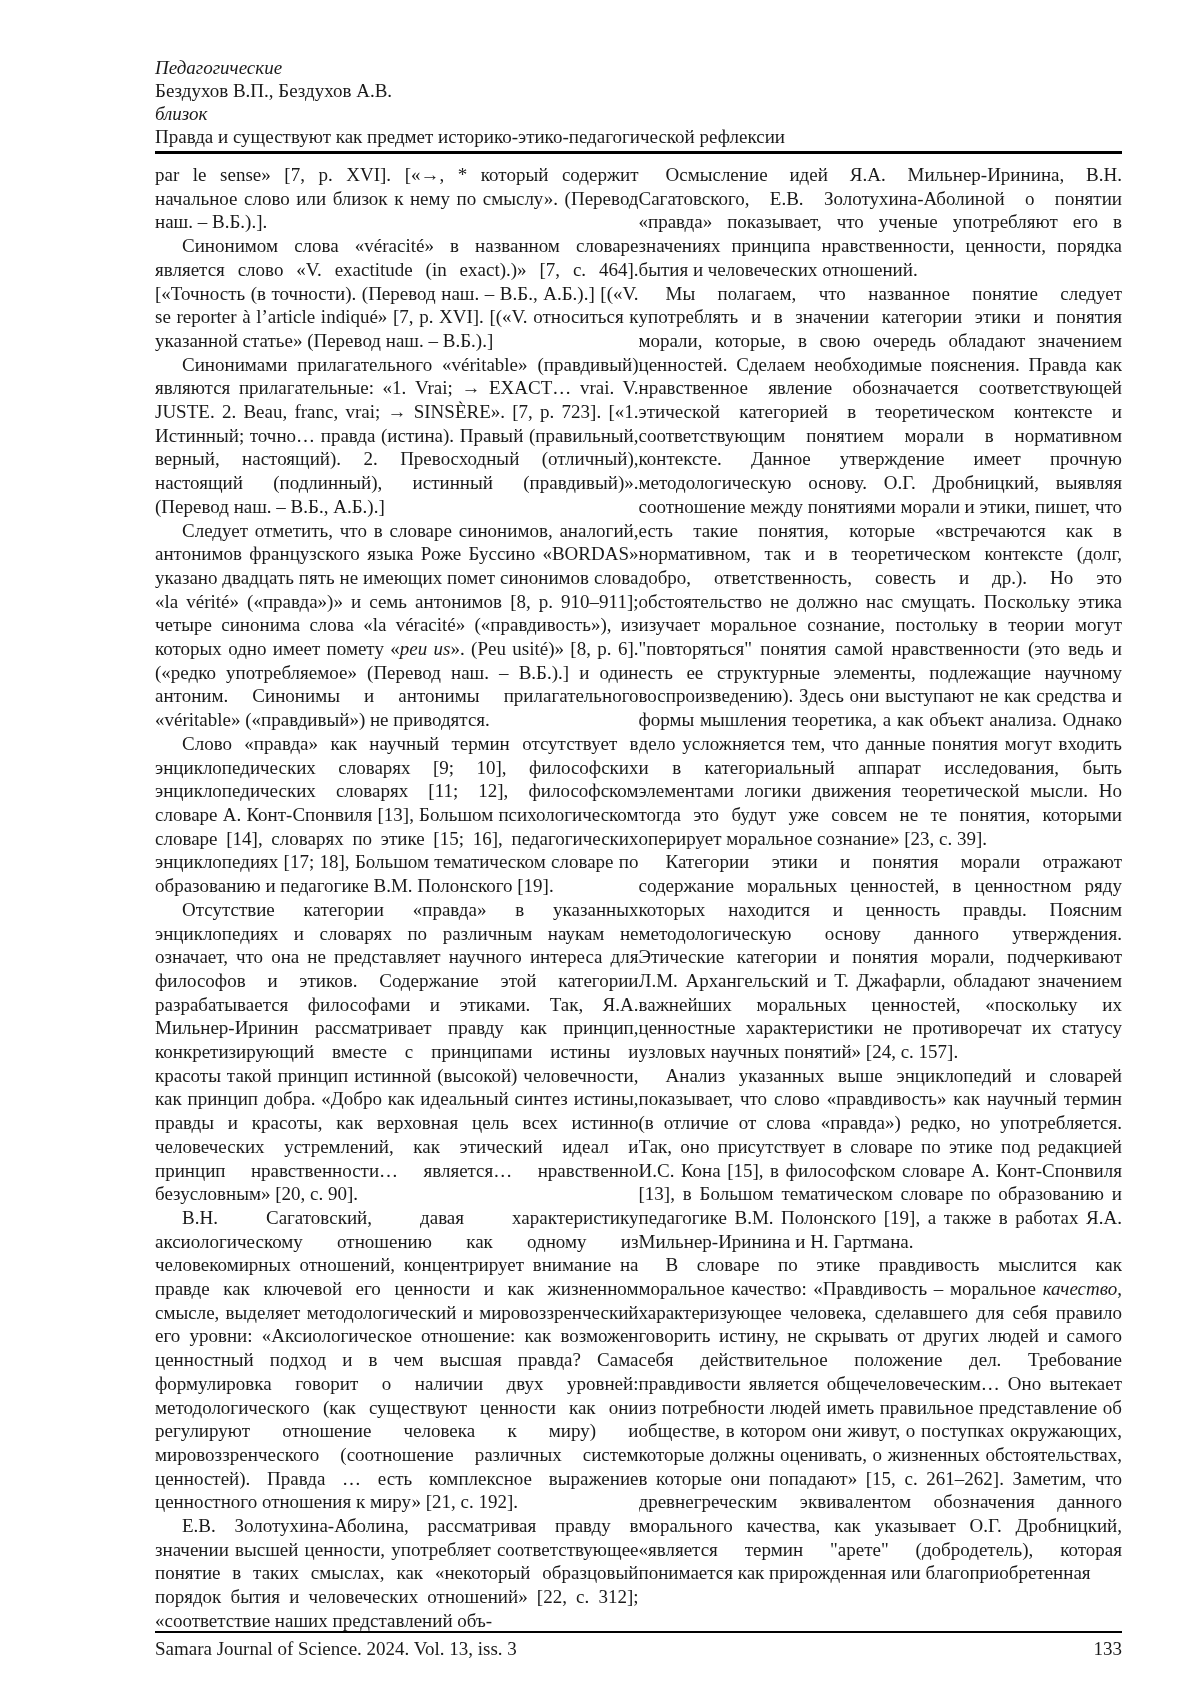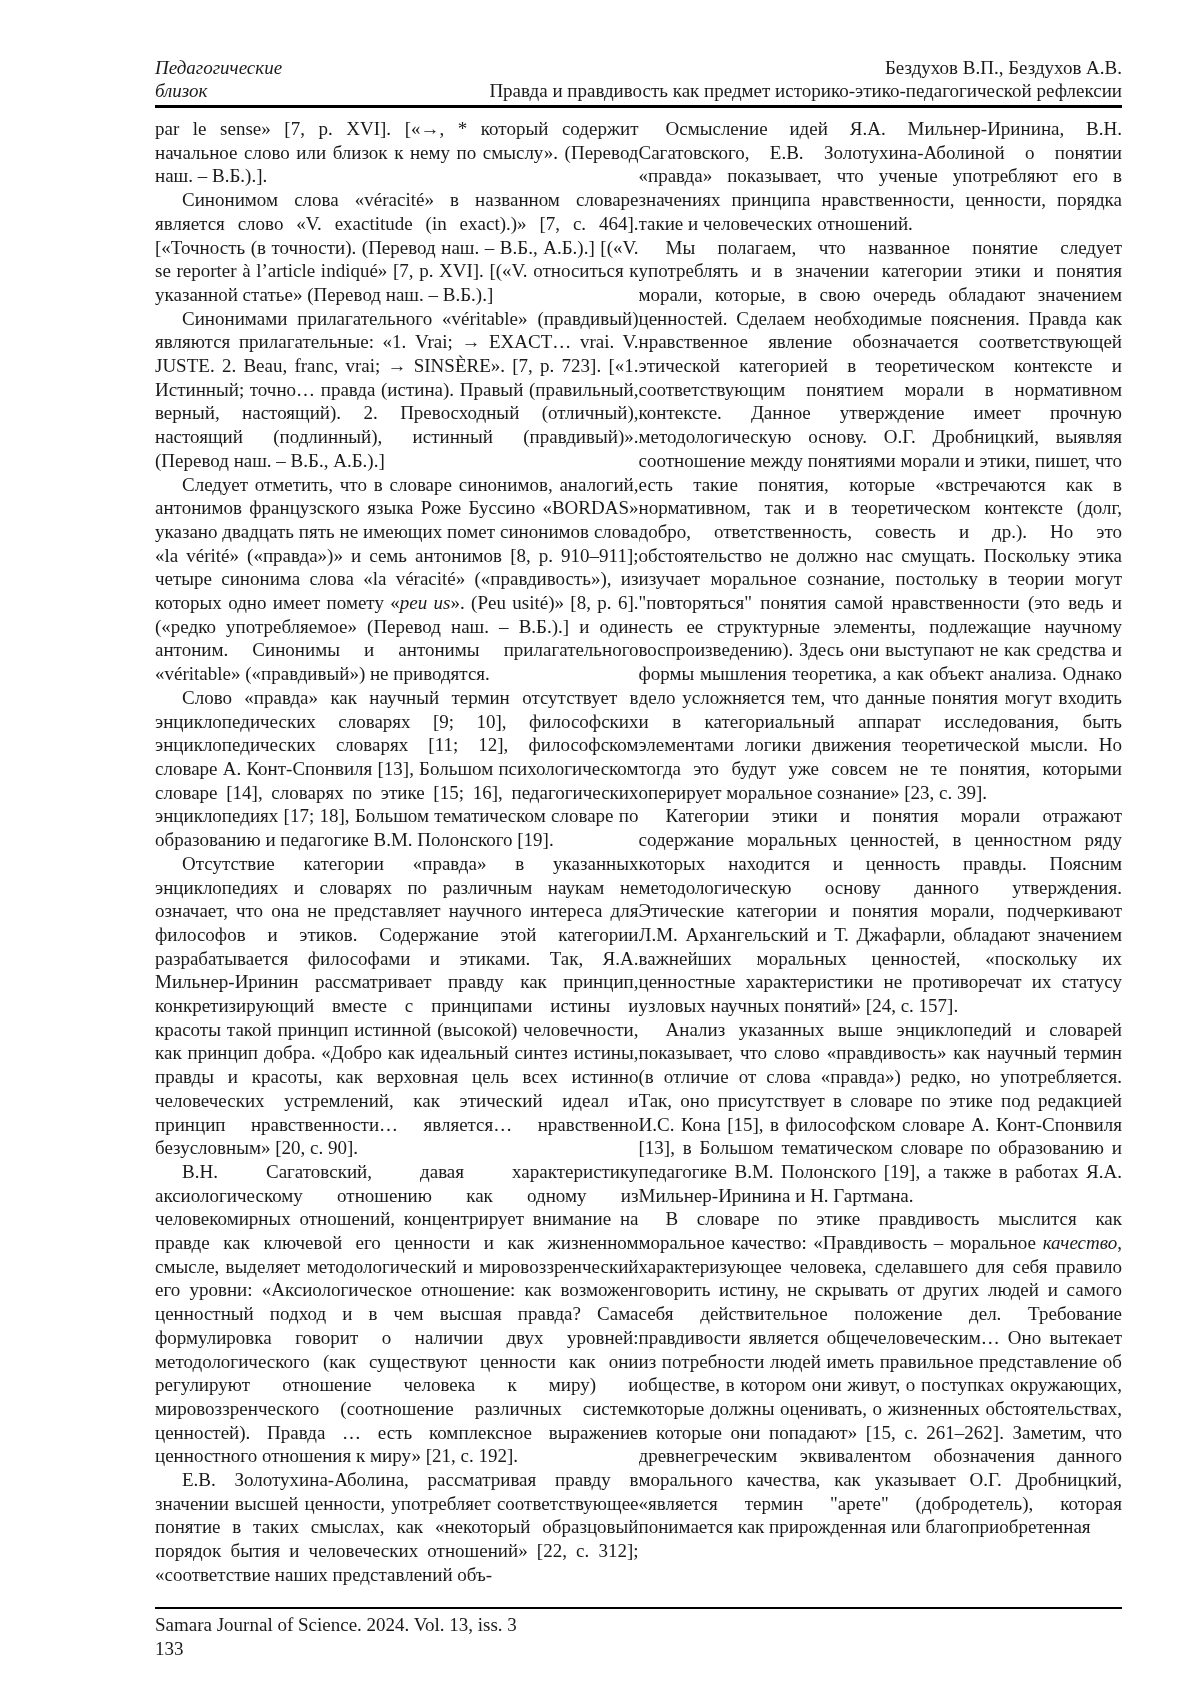--- a/index.html
+++ b/index.html
@@ -20,20 +20,21 @@
   .runhead {
     border-bottom: 3px solid #000;
     padding-bottom: 3px;
     font-size: 19px;
     line-height: 23px;
   }
   .runhead-row {
     display: flex;
     justify-content: space-between;
     align-items: baseline;
+    flex-direction: column;
   }
   .runhead-section { font-style: italic; }
   .runhead-authors, .runhead-title { text-align: left; }
   
   .main {
     flex: 1;
     display: flex;
     gap: 0;
     margin-top: 9px;
     overflow: hidden;
@@ -50,52 +51,51 @@
   
   .pagefoot {
     margin-top: auto;
     border-top: 2px solid #000;
     padding-top: 4px;
     font-size: 19px;
     line-height: 24px;
     display: flex;
     justify-content: space-between;
     align-items: baseline;
-    flex-direction: column;
   }
 </style>
 </head>
 <body>
 
 <div class="page">
 
   <div class="runhead">
     <div class="runhead-row">
       <span class="runhead-section">Педагогические</span>
       <span class="runhead-authors">Бездухов В.П., Бездухов А.В.</span>
     </div>
     <div class="runhead-row">
       <span class="runhead-section">близок</span>
-      <span class="runhead-title">Правда и правдивость как предмет историко-этико-педагогической рефлексии</span>
+      <span class="runhead-title">Правда и существуют как предмет историко-этико-педагогической рефлексии</span>
     </div>
   </div>
 
   <div class="main">
     <div class="col">
         <p class="noindent"><span>par le sense» [7, p. XVI]. [«→, * который содержит начальное слово или близок к нему по смыслу». (Перевод наш. – В.Б.).].</span></p>
         <p><span>Синонимом слова «véracité» в названном словаре является слово «V. exactitude (in exact).)» [7, с. 464]. [«Точность (в точности). (Перевод наш. – В.Б., А.Б.).] [(«V. se reporter à l’article indiqué» [7, p. XVI]. [(«V. относиться к указанной статье» (Перевод наш. – В.Б.).]</span></p>
         <p><span>Синонимами прилагательного «véritable» (правдивый) являются прилагательные: «1. Vrai; → EXACT… vrai. V. JUSTE. 2. Beau, franc, vrai; → SINSÈRE». [7, p. 723]. [«1. Истинный; точно… правда (истина). Правый (правильный, верный, настоящий). 2. Превосходный (отличный), настоящий (подлинный), истинный (правдивый)». (Перевод наш. – В.Б., А.Б.).]</span></p>
         <p><span>Следует отметить, что в словаре синонимов, аналогий, антонимов французского языка Роже Буссино «BORDAS» указано двадцать пять не имеющих помет синонимов слова «la vérité» («правда»)» и семь антонимов [8, p. 910–911]; четыре синонима слова «la véracité» («правдивость»), из которых одно имеет помету «</span><i>peu us</i><span>». (Peu usité)» [8, p. 6]. («редко употребляемое» (Перевод наш. – В.Б.).] и один антоним. Синонимы и антонимы прилагательного «véritable» («правдивый») не приводятся.</span></p>
         <p><span>Слово «правда» как научный термин отсутствует в энциклопедических словарях [9; 10], философских энциклопедических словарях [11; 12], философском словаре А. Конт-Спонвиля [13], Большом психологическом словаре [14], словарях по этике [15; 16], педагогических энциклопедиях [17; 18], Большом тематическом словаре по образованию и педагогике В.М. Полонского [19].</span></p>
         <p><span>Отсутствие категории «правда» в указанных энциклопедиях и словарях по различным наукам не означает, что она не представляет научного интереса для философов и этиков. Содержание этой категории разрабатывается философами и этиками. Так, Я.А. Мильнер-Иринин рассматривает правду как принцип, конкретизирующий вместе с принципами истины и красоты такой принцип истинной (высокой) человечности, как принцип добра. «Добро как идеальный синтез истины, правды и красоты, как верховная цель всех истинно человеческих устремлений, как этический идеал и принцип нравственности… является… нравственно безусловным» [20, с. 90].</span></p>
         <p><span>В.Н. Сагатовский, давая характеристику аксиологическому отношению как одному из человекомирных отношений, концентрирует внимание на правде как ключевой его ценности и как жизненном смысле, выделяет методологический и мировоззренческий его уровни: «Аксиологическое отношение: как возможен ценностный подход и в чем высшая правда? Сама формулировка говорит о наличии двух уровней: методологического (как существуют ценности как они регулируют отношение человека к миру) и мировоззренческого (соотношение различных систем ценностей). Правда … есть комплексное выражение ценностного отношения к миру» [21, с. 192].</span></p>
         <p><span>Е.В. Золотухина-Аболина, рассматривая правду в значении высшей ценности, употребляет соответствующее понятие в таких смыслах, как «некоторый образцовый порядок бытия и человеческих отношений» [22, с. 312]; «соответствие наших представлений объ-</span></p>
       </div>
     <div class="col">
-        <p><span>Осмысление идей Я.А. Мильнер-Иринина, В.Н. Сагатовского, Е.В. Золотухина-Аболиной о понятии «правда» показывает, что ученые употребляют его в значениях принципа нравственности, ценности, порядка такие и человеческих отношений.</span></p>
+        <p><span>Осмысление идей Я.А. Мильнер-Иринина, В.Н. Сагатовского, Е.В. Золотухина-Аболиной о понятии «правда» показывает, что ученые употребляют его в значениях принципа нравственности, ценности, порядка бытия и человеческих отношений.</span></p>
         <p><span>Мы полагаем, что названное понятие следует употреблять и в значении категории этики и понятия морали, которые, в свою очередь обладают значением ценностей. Сделаем необходимые пояснения. Правда как нравственное явление обозначается соответствующей этической категорией в теоретическом контексте и соответствующим понятием морали в нормативном контексте. Данное утверждение имеет прочную методологическую основу. О.Г. Дробницкий, выявляя соотношение между понятиями морали и этики, пишет, что есть такие понятия, которые «встречаются как в нормативном, так и в теоретическом контексте (долг, добро, ответственность, совесть и др.). Но это обстоятельство не должно нас смущать. Поскольку этика изучает моральное сознание, постольку в теории могут "повторяться" понятия самой нравственности (это ведь и есть ее структурные элементы, подлежащие научному воспроизведению). Здесь они выступают не как средства и формы мышления теоретика, а как объект анализа. Однако дело усложняется тем, что данные понятия могут входить и в категориальный аппарат исследования, быть элементами логики движения теоретической мысли. Но тогда это будут уже совсем не те понятия, которыми оперирует моральное сознание» [23, с. 39].</span></p>
         <p><span>Категории этики и понятия морали отражают содержание моральных ценностей, в ценностном ряду которых находится и ценность правды. Поясним методологическую основу данного утверждения. Этические категории и понятия морали, подчеркивают Л.М. Архангельский и Т. Джафарли, обладают значением важнейших моральных ценностей, «поскольку их ценностные характеристики не противоречат их статусу узловых научных понятий» [24, с. 157].</span></p>
         <p><span>Анализ указанных выше энциклопедий и словарей показывает, что слово «правдивость» как научный термин (в отличие от слова «правда») редко, но употребляется. Так, оно присутствует в словаре по этике под редакцией И.С. Кона [15], в философском словаре А. Конт-Спонвиля [13], в Большом тематическом словаре по образованию и педагогике В.М. Полонского [19], а также в работах Я.А. Мильнер-Иринина и Н. Гартмана.</span></p>
         <p><span>В словаре по этике правдивость мыслится как моральное качество: «Правдивость – моральное </span><i>качество</i><span>, характеризующее человека, сделавшего для себя правило говорить истину, не скрывать от других людей и самого себя действительное положение дел. Требование правдивости является общечеловеческим… Оно вытекает из потребности людей иметь правильное представление об обществе, в котором они живут, о поступках окружающих, которые должны оценивать, о жизненных обстоятельствах, в которые они попадают» [15, с. 261–262]. Заметим, что древнегреческим эквивалентом обозначения данного морального качества, как указывает О.Г. Дробницкий, «является термин "арете" (добродетель), которая понимается как прирожденная или благоприобретенная</span></p>
       </div>
   </div>
 
   <div class="pagefoot">
     <span>Samara Journal of Science. 2024. Vol. 13, iss. 3</span>
     <span>133</span>

